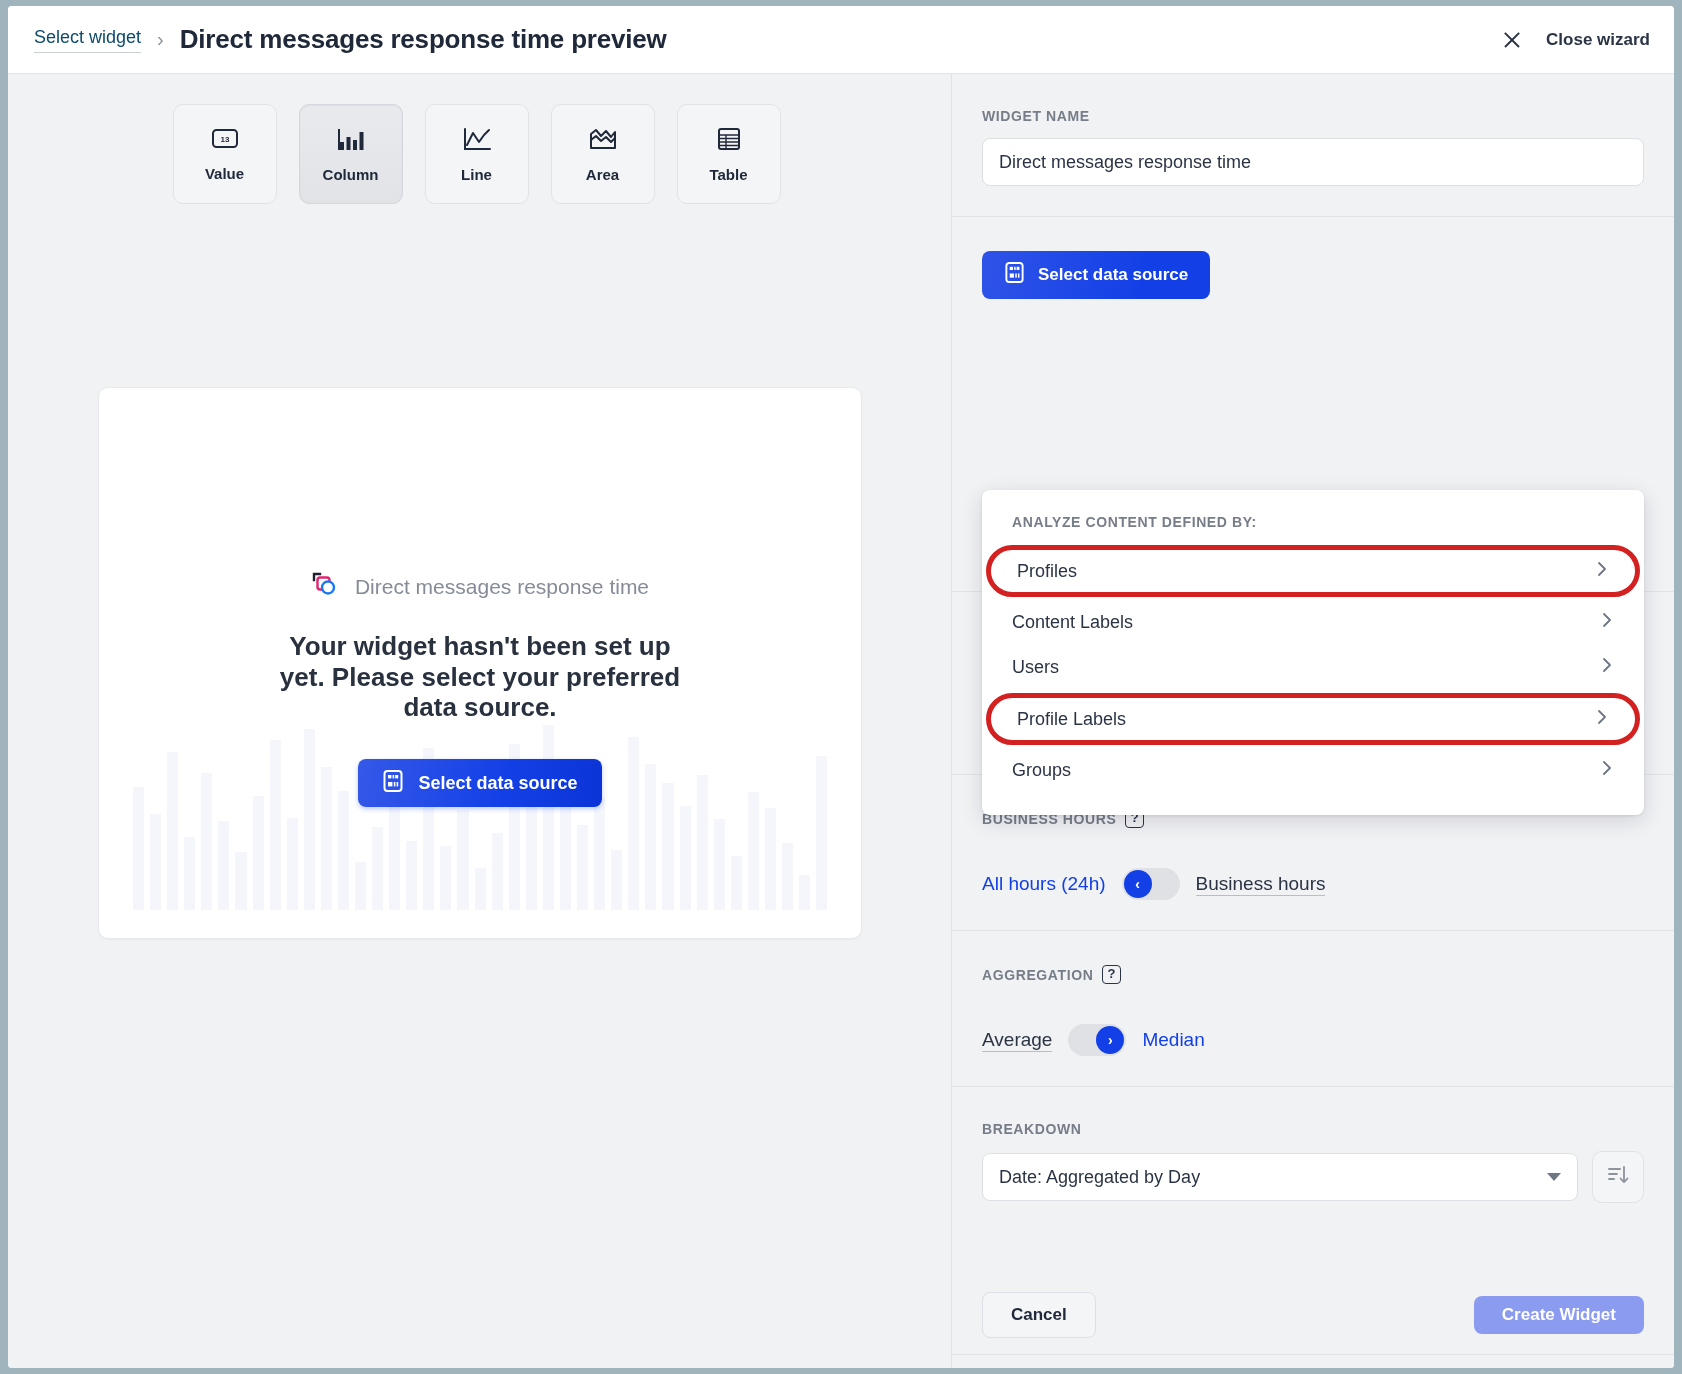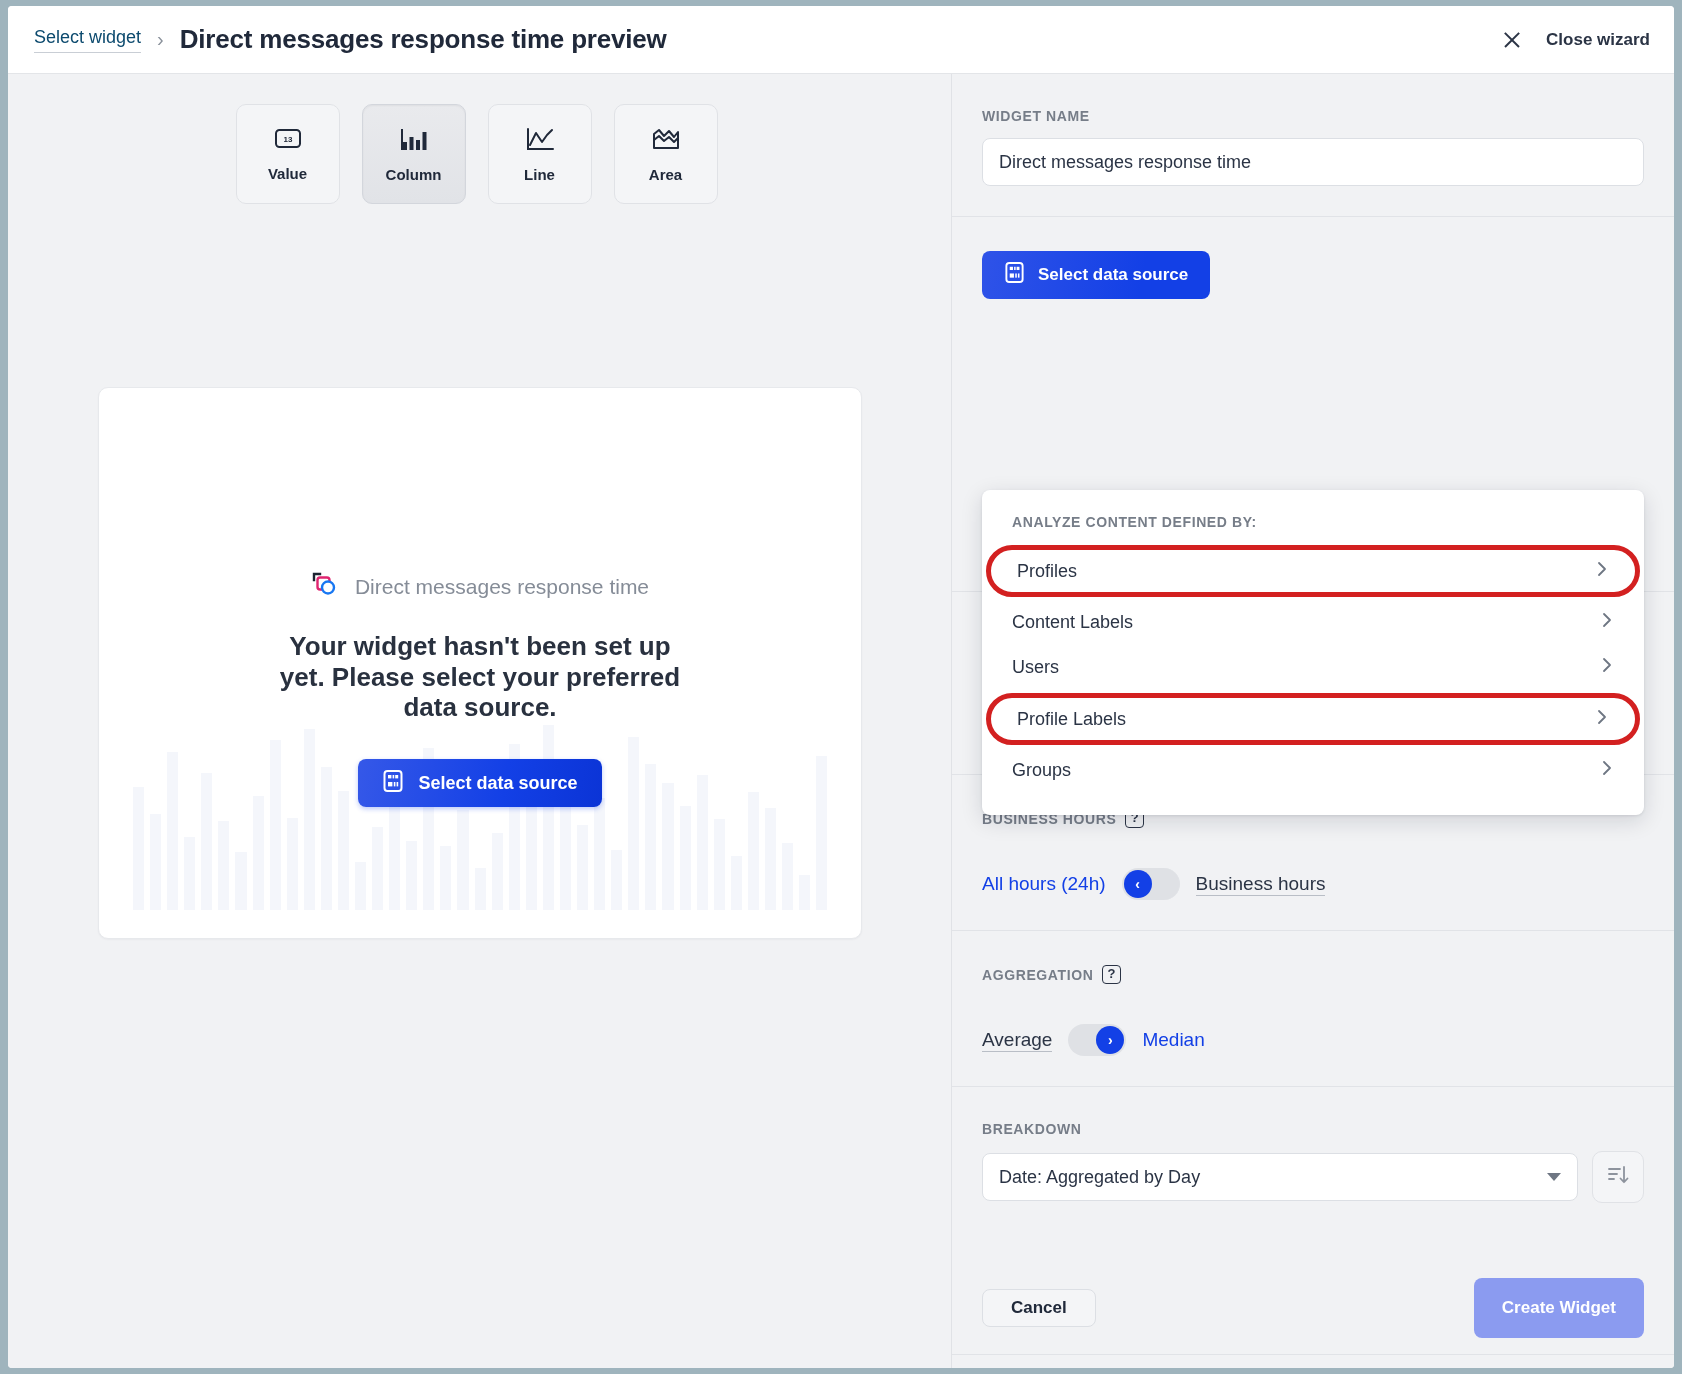--- a/index.html
+++ b/index.html
@@ -352,31 +352,31 @@
   }
 
   
   .footer {
     margin-top: auto;
     padding: 24px 30px 30px 30px;
     display: flex;
     align-items: center;
   }
   .btn-cancel {
-    height: 38px; padding: 0 28px;
+    height: 46px; padding: 0 28px;
     border: 1px solid #dcdfe4;
     border-radius: 8px;
     background: #f4f5f7;
     font-size: 17px; font-weight: bold; color: #20293a;
     font-family: "Liberation Sans", sans-serif;
     cursor: pointer;
   }
   .btn-create {
     margin-left: auto;
-    height: 60px; padding: 0 28px;
+    height: 38px; padding: 0 28px;
     border: none;
     border-radius: 8px;
     background: #8b9bf0;
     font-size: 17px; font-weight: bold; color: #fff;
     font-family: "Liberation Sans", sans-serif;
     cursor: pointer;
   }
   .bottom-strip {
     position: absolute;
     left: 0; right: 0; bottom: 0;
@@ -442,20 +442,29 @@
         <div class="type">
           <span>
             <svg width="32" height="28" viewBox="0 0 32 28" fill="none">
               <path d="M4 9 L9 5 L14 11 L19 6 L24 12 L28 7 V23 H4 Z" stroke="#20293a" stroke-width="2" stroke-linejoin="round" fill="none"></path>
               <path d="M4 15 L9 11 L14 16 L19 12 L24 17 L28 13" stroke="#20293a" stroke-width="2" stroke-linejoin="round" fill="none"></path>
             </svg>
           </span>
           <span class="label">Area</span>
         </div>
 
+        <div class="type">
+          <span>
+            <svg width="28" height="28" viewBox="0 0 28 28" fill="none">
+              <rect x="4" y="4" width="20" height="20" rx="2" stroke="#20293a" stroke-width="2"></rect>
+              <path d="M4 10 H24 M4 13.5 H24 M4 17 H24 M4 20.5 H24 M11 10 V24" stroke="#20293a" stroke-width="1.4"></path>
+            </svg>
+          </span>
+          <span class="label">Table</span>
+        </div>
       </div>
 
       <div class="card">
         <div class="ghost-bars" id="ghostbars">
             <i style="height: 66.6667%;"></i>
             <i style="height: 52.0833%;"></i>
             <i style="height: 85.4167%;"></i>
             <i style="height: 39.5833%;"></i>
             <i style="height: 73.9583%;"></i>
             <i style="height: 47.9167%;"></i>

